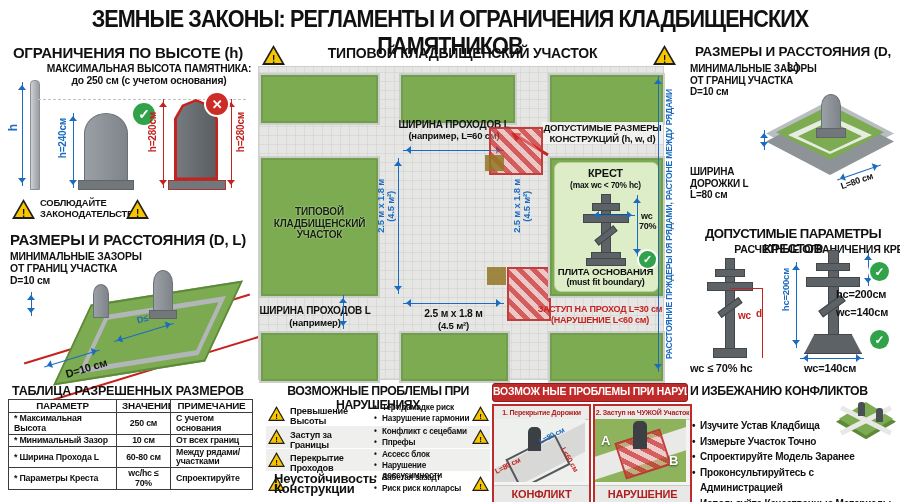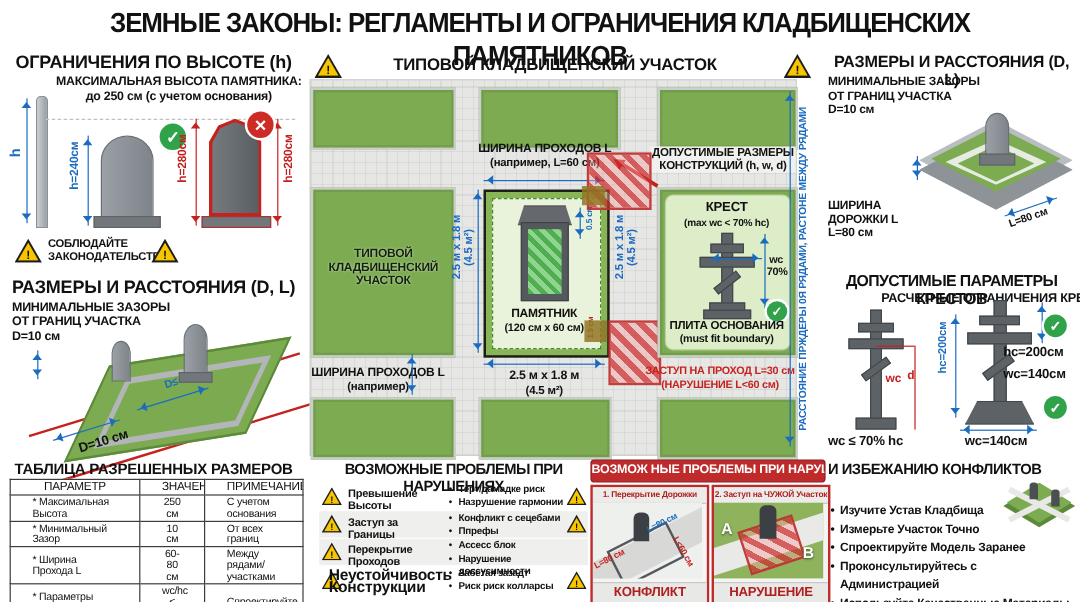--- a/index.html
+++ b/index.html
@@ -29,21 +29,21 @@
   .hatch{position:absolute;background:repeating-linear-gradient(45deg,rgba(205,45,45,.8) 0 5px,rgba(244,166,166,.5) 5px 10px);
          border:2px solid #c03030;opacity:.92}
   .gb{position:absolute;background:#7cab51;border:2px solid #cbcfcb;box-shadow:inset 0 0 0 2px rgba(0,0,0,.08)}
   .plan{position:absolute;background-color:#e6e6e4;border:1px solid #cfcfcd;
         background-image:repeating-linear-gradient(0deg,rgba(0,0,0,.05) 0 1px,transparent 1px 9px),
                          repeating-linear-gradient(90deg,rgba(0,0,0,.05) 0 1px,transparent 1px 9px)}
   .tomb{position:absolute;background:linear-gradient(90deg,#9aa0a6,#7e848a);border:1px solid #6a7076;border-radius:50% 50% 0 0/30% 30% 0 0}
   .tbase{position:absolute;background:#72777c;border:1px solid #5f6469}
   .cx{position:absolute;background:#5d6266;border:1px solid #42474b}
   .sztbl{position:absolute;border-collapse:collapse;table-layout:fixed;background:#fff}
-  .sztbl th,.sztbl td{border:1.6px solid #3c3c3c;font-weight:400;padding:1px 18px;overflow:hidden;line-height:1.05}
+  .sztbl th,.sztbl td{border:1.6px solid #3c3c3c;font-weight:700;padding:1px 5px;overflow:hidden;line-height:1.05}
   .sztbl th{font-size:9.8px;text-align:center}
   .sztbl td{font-size:8.8px}
   .blt{position:relative;padding-left:8px}
   .blt::before{content:"•";position:absolute;left:0;top:0}
   .rp{position:absolute;border:2px solid #bf2a2a;background:#f4f4f2;overflow:hidden}
   .rp .hd{position:absolute;left:0;right:0;top:0;height:13px;background:#ebebe9;color:#b01f1f;font-size:7px;
           line-height:13px;text-align:center;white-space:nowrap;border-bottom:1px solid #c9c9c7}
   .rp .cap{position:absolute;left:0;right:0;bottom:0;height:16px;background:#e8e8e6;color:#b01f1f;font-size:11px;
            line-height:16px;text-align:center;border-top:1px solid #c9c9c7}
 </style>
@@ -174,32 +174,20 @@
         <div>ТИПОВОЙ</div>
         <div>КЛАДБИЩЕНСКИЙ</div>
         <div>УЧАСТОК</div>
       </div>
     </div>
 
     <div class="gb" style="left:0;top:264px;width:117px;height:48px"></div>
     <div class="gb" style="left:140px;top:264px;width:107px;height:48px"></div>
     <div class="gb" style="left:289px;top:264px;width:113px;height:48px"></div>
 
-    <div class="a" style="left:144px;top:91px;width:101px;height:136px;background:#88b556;border:2.5px solid #1d1d1d">
-      <div class="a" style="inset:5px;border:1.6px dashed #49882f;background:#e9f2da"></div>
-      <div class="a" style="left:22px;top:11px;width:52px;height:15px;background:#65696d;border:1px solid #4b4f53;clip-path:polygon(8% 100%,18% 0,82% 0,92% 100%)"></div>
-      <div class="a" style="left:29px;top:25px;width:38px;height:64px;background:#54595d;border:1px solid #3f4347">
-        <div class="a" style="inset:5px;background:repeating-linear-gradient(45deg,#4fae4f 0 4px,#8fd48f 4px 8px)"></div>
-      </div>
-      <div class="dimv" style="left:78px;top:13px;height:26px"></div>
-      <div class="a vt blue" style="left:83px;top:12px;font-size:7px">0.5 см</div>
-      <div class="ctr a" style="left:0;top:96px;width:97px;font-size:10px">ПАМЯТНИК</div>
-      <div class="ctr a" style="left:0;top:108px;width:97px;font-size:9px">(120 см x 60 см)</div>
-      <div class="a vt red" style="left:84px;top:104px;font-size:6.5px">1.9 см</div>
-    </div>
 
     <div class="dimh" style="left:144px;top:83px;width:101px"></div>
     <div class="dimv" style="left:139px;top:91px;height:136px"></div>
     <div class="dimh" style="left:144px;top:236px;width:101px"></div>
     <div class="a vt blue ctr" style="left:117px;top:112px;font-size:9.5px;line-height:10px">2.5 м x 1.8 м
 (4.5 м²)</div>
     <div class="a vt blue ctr" style="left:253px;top:112px;font-size:9.5px;line-height:10px">2.5 м x 1.8 м
 (4.5 м²)</div>
 
     <div class="ctr a" style="left:125px;top:52px;width:140px;font-size:10px">ШИРИНА ПРОХОДОВ L</div>

